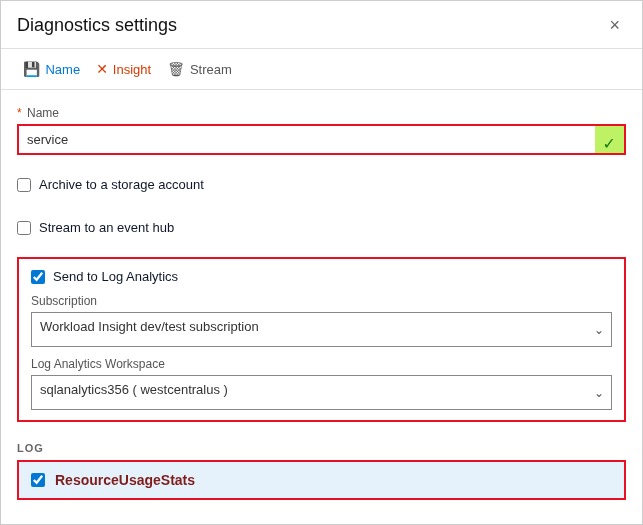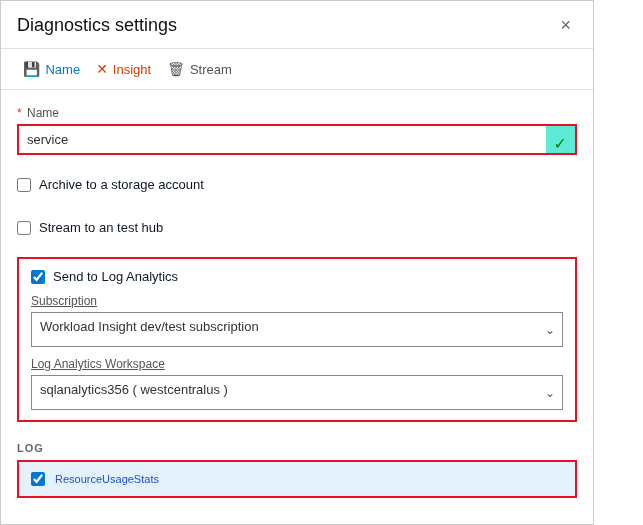--- a/index.html
+++ b/index.html
@@ -3,21 +3,21 @@
   <meta charset="utf-8">
   <style>
     * { box-sizing: border-box; margin: 0; padding: 0; }
     body {
       font-family: 'Segoe UI', Tahoma, Geneva, Verdana, sans-serif;
       font-size: 13px;
       background: #fff;
       color: #333;
     }
     .dialog {
-      width: 594px;
+      width: 643px;
       min-height: 525px;
       background: #fff;
       border: 1px solid #ccc;
       display: flex;
       flex-direction: column;
     }
     .dialog-header {
       display: flex;
       align-items: center;
       justify-content: space-between;
@@ -75,21 +75,21 @@
       color: #555;
     }
     .required-star {
       color: #d83b01;
       margin-right: 2px;
     }
     .name-box {
       border: 2px solid #e81123;
       display: flex;
       align-items: flex-end;
-      background: #5eead4;
+      background: #bef264;
     }
     .name-input {
       flex: 1;
       border: none;
       outline: none;
       font-size: 13px;
       padding: 6px 8px;
       color: #333;
     }
     .check-mark {
@@ -125,21 +125,20 @@
       gap: 8px;
     }
     .sub-field {
       display: flex;
       flex-direction: column;
       gap: 4px;
     }
     .sub-label {
       font-size: 12px;
       color: #555;
-      text-decoration: underline;
     }
     .select-wrapper {
       position: relative;
     }
     .select-dropdown {
       width: 100%;
       padding: 6px 30px 12px 8px;
       border: 1px solid #8a8886;
       background: #fff;
       font-size: 13px;
@@ -171,22 +170,23 @@
     }
     .log-item {
       border: 2px solid #e81123;
       background: #e6f2fb;
       display: flex;
       align-items: center;
       gap: 10px;
       padding: 10px 12px;
     }
     .log-item-label {
-      font-size: 11px;
-      color: #1d4ed8;
+      font-size: 14px;
+      color: #7f1d1d;
+      font-weight: bold;
     }
     
     .blue-checkbox {
       width: 14px;
       height: 14px;
       cursor: pointer;
       accent-color: #0078d4;
     }
   </style>
 </head>
@@ -227,21 +227,21 @@
       </div>
     </div>
 
     <div class="checkbox-row">
       <input type="checkbox" class="blue-checkbox" style="">
       <span class="checkbox-label">Archive to a storage account</span>
     </div>
 
     <div class="checkbox-row">
       <input type="checkbox" class="blue-checkbox" style="">
-      <span class="checkbox-label">Stream to an test hub</span>
+      <span class="checkbox-label">Stream to an event hub</span>
     </div>
 
     <div class="send-to-log-section">
       <div class="send-to-log-header">
         <input type="checkbox" class="blue-checkbox" checked="" style="">
         <span class="checkbox-label">Send to Log Analytics</span>
       </div>
 
       <div class="sub-field">
         <span class="sub-label">Subscription</span>

